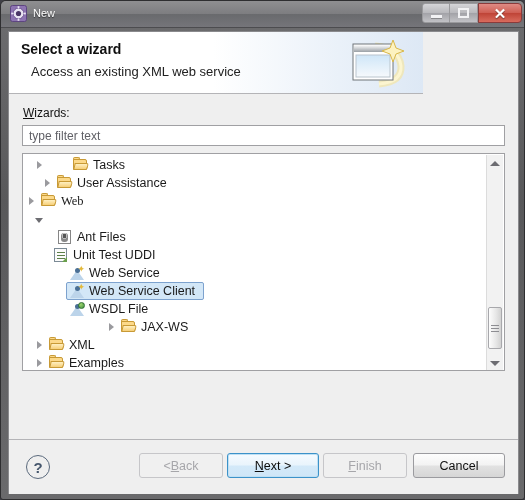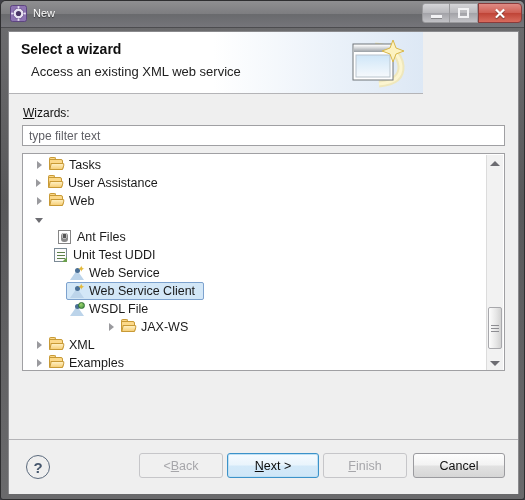--- a/index.html
+++ b/index.html
@@ -480,51 +480,51 @@
       </div>
     </div>
 
     <div class="content">
       <div class="wizards-label"><u>W</u><span>izards:</span></div>
 
       <input class="filter-box" type="text" placeholder="type filter text" style="">
 
       <div class="tree-panel">
         <div class="tree-list" id="tree-list">
-            <div class="tree-row" style="padding-left: 8px;">
+            <div class="tree-row" style="padding-left: 8px; gap: 24px;">
               <span class="arrow">
                 <span class="arrow-collapsed"></span>
               </span>
               <span class="sel-wrap">
                 <span class="tree-icon">
                   <span class="folder">
                     <span class="tab"></span>
                     <span class="back"></span>
                     <span class="front"></span>
                   </span>
                 </span>
                 <span class="tree-label">Tasks</span>
               </span>
             </div>
-            <div class="tree-row" style="padding-left: 7px;">
+            <div class="tree-row" style="padding-left: 16px;">
               <span class="arrow">
                 <span class="arrow-collapsed"></span>
               </span>
               <span class="sel-wrap">
                 <span class="tree-icon">
                   <span class="folder">
                     <span class="tab"></span>
                     <span class="back"></span>
                     <span class="front"></span>
                   </span>
                 </span>
                 <span class="tree-label">User Assistance</span>
               </span>
             </div>
-            <div class="tree-row" style="padding-left: 8px;">
+            <div class="tree-row" style=" font-family: Liberation Serif, serif;">
               <span class="arrow">
                 <span class="arrow-collapsed"></span>
               </span>
               <span class="sel-wrap">
                 <span class="tree-icon">
                   <span class="folder">
                     <span class="tab"></span>
                     <span class="back"></span>
                     <span class="front"></span>
                   </span>

